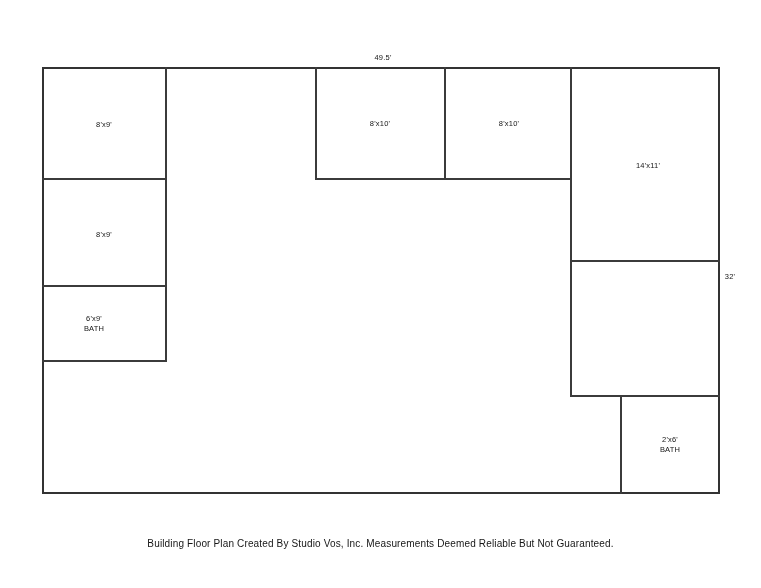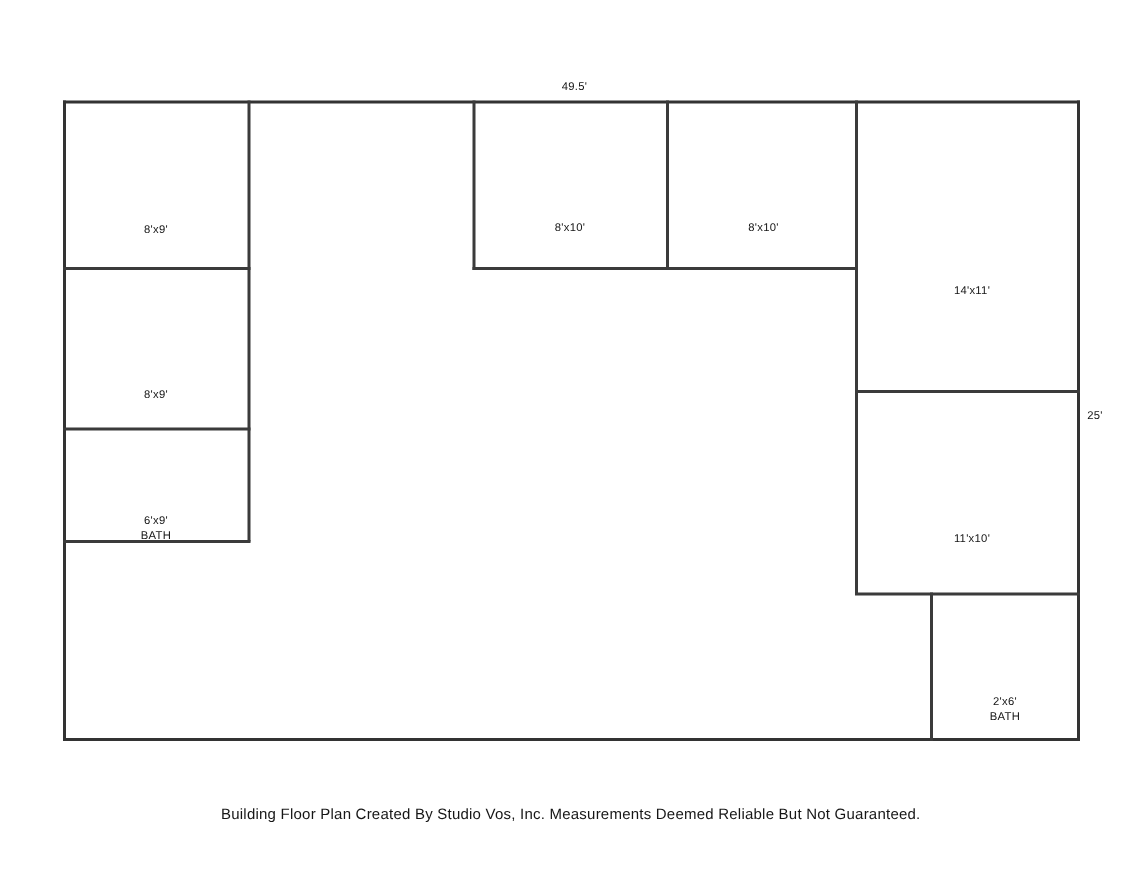--- a/index.html
+++ b/index.html
@@ -36,21 +36,20 @@
   .room-label {
     position: absolute;
     font-size: 7.5px;
     line-height: 10px;
     letter-spacing: 0.2px;
     color: #141414;
     text-align: center;
     white-space: pre-line;
     transform: translate(-50%, -50%);
     pointer-events: none;
-    margin-top: 28px;
   }
   .dim-label {
     position: absolute;
     font-size: 7.5px;
     line-height: 10px;
     letter-spacing: 0.2px;
     color: #141414;
     transform: translate(-50%, -50%);
   }
   
@@ -70,21 +69,21 @@
     background: transparent;
   }
 </style>
 </head>
 <body>
 
 <div id="plan-stage">
 
   <div class="dim-label" style="left:383px; top:58px;">49.5'</div>
 
-  <div class="dim-label" style="left:730px; top:277px;">25'</div>
+  <div class="dim-label" style="left:730px; top:277px;">32'</div>
 
   <div class="wall h outer" style="left:42px;  top:67px;  width:678px;"></div>
   <div class="wall v outer" style="left:42px;  top:67px;  height:427px;"></div>
   <div class="wall v outer" style="left:718px; top:67px;  height:427px;"></div>
   <div class="wall h outer" style="left:42px;  top:492px; width:678px;"></div>
 
   <div class="wall v" style="left:165px; top:67px; height:294px;"></div>
 
   <div class="wall h" style="left:42px; top:178px; width:125px;"></div>
 
@@ -106,40 +105,37 @@
 
   <div class="room-area" style="left:44px; top:69px; width:121px; height:109px;">
     <div class="room-label" style="left:60px; top:56px;">8'x9'</div>
   </div>
 
   <div class="room-area" style="left:44px; top:180px; width:121px; height:105px;">
     <div class="room-label" style="left:60px; top:55px;">8'x9'</div>
   </div>
 
   <div class="room-area" style="left:44px; top:287px; width:121px; height:73px;">
-    <div class="room-label" style="left:60px; top:37px;">6'x9'
+    <div class="room-label" style="left:50px; top:37px;">6'x9'
 BATH</div>
   </div>
 
 
   <div class="room-area" style="left:317px; top:69px; width:127px; height:109px;">
     <div class="room-label" style="left:63px; top:55px;">8'x10'</div>
   </div>
 
   <div class="room-area" style="left:446px; top:69px; width:124px; height:109px;">
     <div class="room-label" style="left:63px; top:55px;">8'x10'</div>
   </div>
 
   <div class="room-area" style="left:572px; top:69px; width:152px; height:191px;">
     <div class="room-label" style="left:76px; top:97px;">14'x11'</div>
   </div>
 
-  <div class="room-area" style="left:572px; top:262px; width:146px; height:133px;">
-    <div class="room-label" style="left:76px; top:69px;">11'x10'</div>
-  </div>
 
   <div class="room-area" style="left:622px; top:397px; width:96px; height:95px;">
     <div class="room-label" style="left:48px; top:48px;">2'x6'
 BATH</div>
   </div>
 
 </div>
 
 <div id="plan-caption">Building Floor Plan Created By Studio Vos, Inc. Measurements Deemed Reliable But Not Guaranteed.</div>
 

